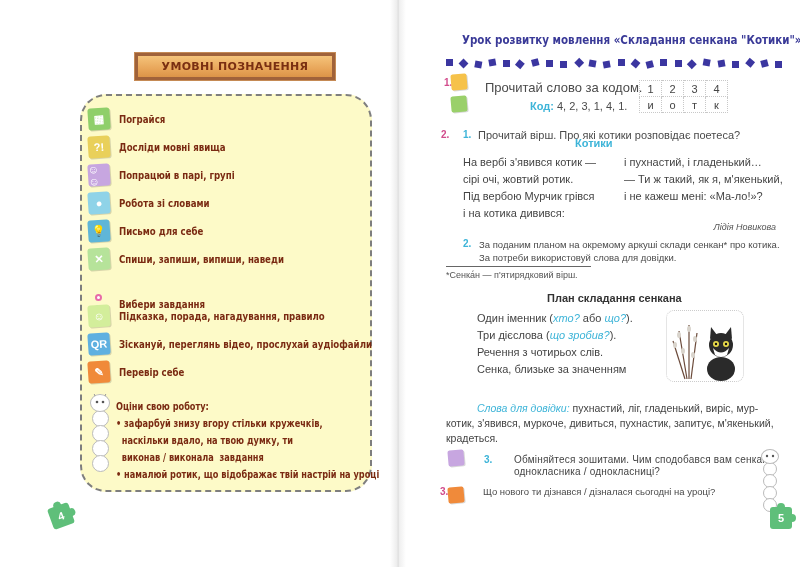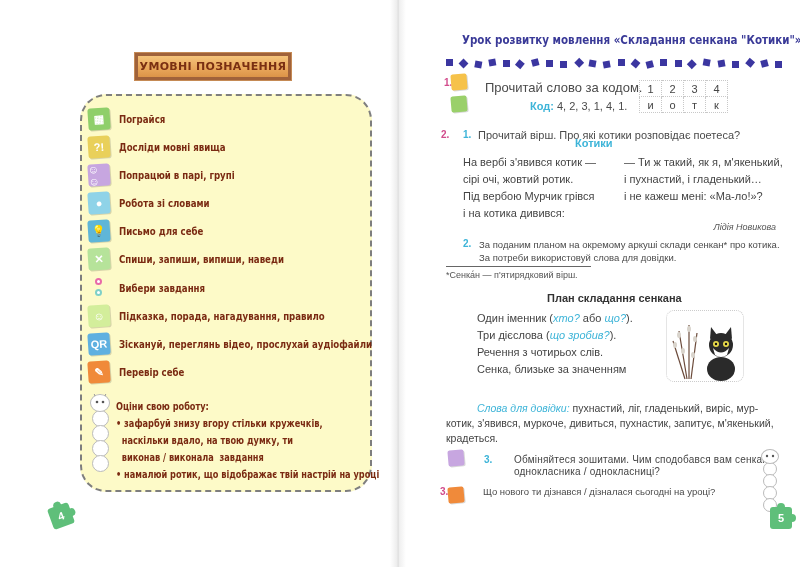--- a/index.html
+++ b/index.html
@@ -6,21 +6,21 @@
   html, body { width: 800px; height: 567px; overflow: hidden; background: #fff; }
   body { position: relative; font-family: "Liberation Sans", sans-serif; color: #3a3a3a; }
 
   .page { position: absolute; top: 0; height: 567px; background: #fff; margin-left: 20px; }
   .page-left { left: 0; width: 398px; }
   .page-right { left: 398px; width: 402px; }
   .gutter { position: absolute; left: 390px; top: 0; width: 16px; height: 567px;
     background: linear-gradient(to right, #fff 0%, #ececec 45%, #dcdcdc 50%, #f0f0f0 60%, #fff 100%); }
 
   
-  .legend-title { position: absolute; left: 115px; top: 53px; width: 156px; height: 27px;
+  .legend-title { position: absolute; left: 115px; top: 53px; width: 200px; height: 27px;
     background: linear-gradient(180deg, #f5c37a 0%, #e8a65a 60%, #dc9448 100%);
     border: 3px solid #a0623a; box-shadow: 0 0 0 1px #c58a55;
     display: flex; align-items: center; justify-content: center;
     font-family: "DejaVu Sans", sans-serif; font-weight: bold; font-size: 11px; color: #7a2f12; letter-spacing: 0.3px; }
   .legend-box { position: absolute; left: 60px; top: 94px; width: 292px; height: 398px;
     background: #fdfac8; border: 2px dashed #7e7e7e; border-radius: 26px; }
   .legend-item { position: absolute; left: 6px; display: flex; align-items: center; }
   .legend-icon { width: 22px; height: 22px; border-radius: 3px; transform: rotate(-4deg);
     display: flex; align-items: center; justify-content: center; font-size: 11px; font-weight: bold; color: #fff;
     box-shadow: 1px 1px 0 rgba(0,0,0,0.15); }
@@ -90,21 +90,21 @@
           <span class="legend-label">Робота зі словами</span>
         </div>
         <div class="legend-item" style="top: 124px;">
           <div class="legend-icon" style="background: rgb(95, 182, 216);">💡</div>
           <span class="legend-label">Письмо для себе</span>
         </div>
         <div class="legend-item" style="top: 152px;">
           <div class="legend-icon" style="background: rgb(182, 227, 154);">✕</div>
           <span class="legend-label">Спиши, запиши, випиши, наведи</span>
         </div>
-        <div class="legend-item" style="top: 181px; align-items: center;">
+        <div class="legend-item" style="top: 197px; align-items: center;">
           <div class="dots-choice">
             <span style="top:1px;border-color:#e86aa8;background:#fff"></span>
             <span style="top:12px;border-color:#7fd0c8;background:#fff"></span>
           </div>
           <span class="legend-label">Вибери завдання</span>
         </div>
         <div class="legend-item" style="top: 209px;">
           <div class="legend-icon" style="background: rgb(211, 238, 155);">☺</div>
           <span class="legend-label">Підказка, порада, нагадування, правило</span>
         </div>
@@ -207,22 +207,22 @@
   <div class="task-sub" style="left:45px;top:129px;">1.</div>
   <div class="text" style="left:60px;top:129px;font-size:11px;">Прочитай вірш. Про які котики розповідає поетеса?</div>
   <div class="poem-title">Котики</div>
   <div class="poem-col" style="left:45px;">
     <div>На вербі з'явився котик —</div>
     <div>сірі очі, жовтий ротик.</div>
     <div>Під вербою Мурчик грівся</div>
     <div>і на котика дивився:</div>
   </div>
   <div class="poem-col" style="left:206px;">
+    <div>і пухнастий, і гладенький…</div>
     <div>— Ти ж такий, як я, м'якенький,</div>
-    <div>і пухнастий, і гладенький…</div>
     <div>і не кажеш мені: «Ма-ло!»?</div>
   </div>
   <div class="poem-author">Лідія Новикова</div>
 
   <div class="task-sub" style="left:45px;top:238px;">2.</div>
   <div class="text" style="left:61px;top:238px;font-size:9.5px;line-height:13px;">
     <div>За поданим планом на окремому аркуші склади сенкан* про котика.</div>
     <div>За потреби використовуй слова для довідки.</div>
   </div>
   <div class="footnote-line"></div>

